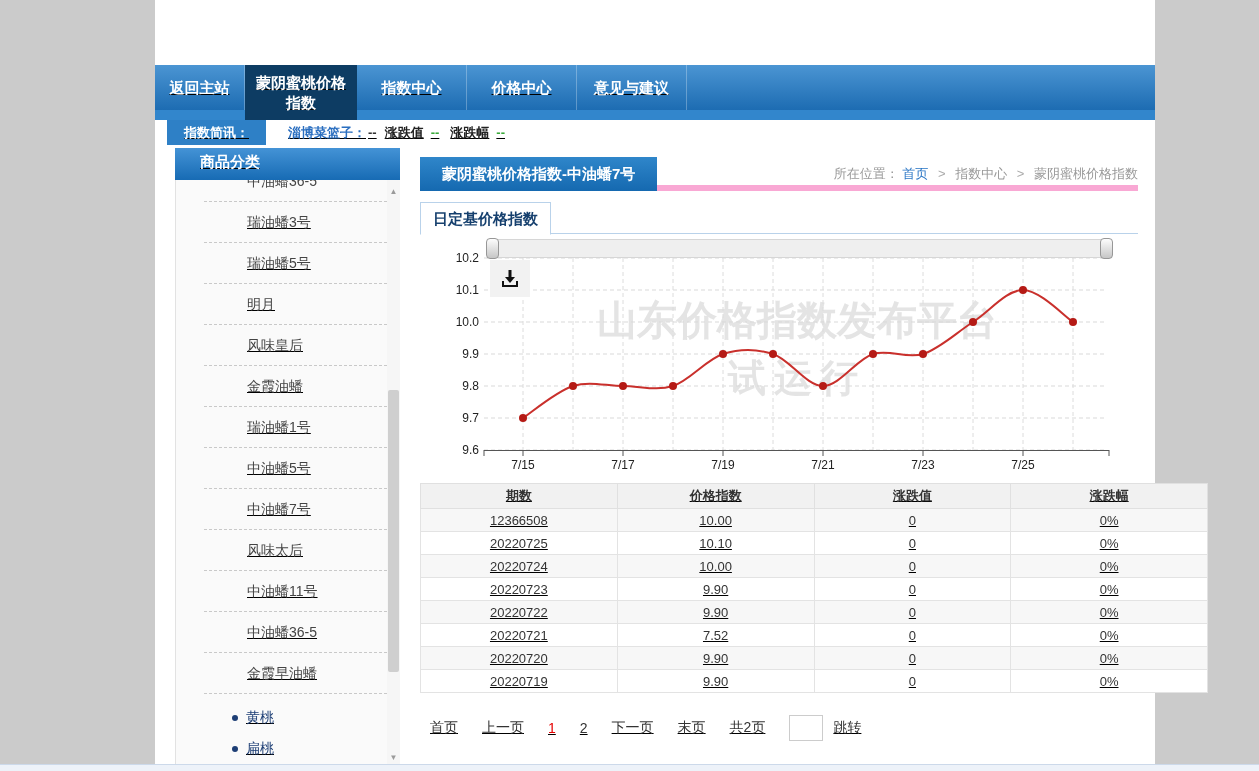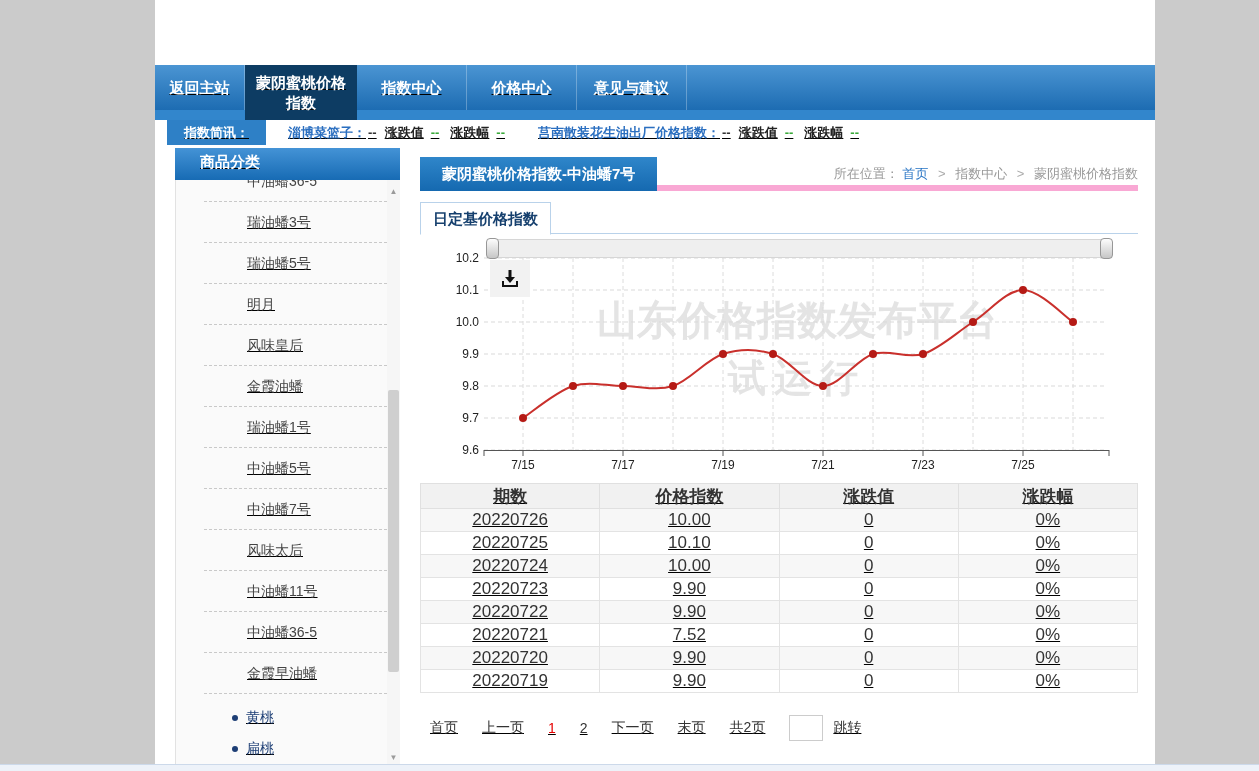--- a/index.html
+++ b/index.html
@@ -87,21 +87,21 @@
   .chart-svg { position:absolute; left:0; top:0; }
   .range-slider { position:absolute; left:67px; top:3px; width:625px; height:19px;
                   background:#efefef; border:1px solid #d6d6d6; cursor:pointer; }
   .range-handle { position:absolute; top:-2px; width:13px; height:21px; border:1px solid #979797;
                   border-radius:4px; background:linear-gradient(180deg,#fdfdfd,#c6c6c6); cursor:ew-resize; }
   .rh-left { left:-2px; } .rh-right { right:-2px; }
   .dl-btn { position:absolute; left:70px; top:24px; width:40px; height:37px; background:#f2f2f2;
             display:flex; align-items:center; justify-content:center; cursor:pointer; }
 
   
-  table.price-table { margin-top:1px; width:718px; border-collapse:collapse; font-size:17px; color:#333; }
+  table.price-table { margin-top:1px; width:788px; border-collapse:collapse; font-size:13px; color:#333; }
   .price-table th { height:25px; background:#f1f1f1; font-weight:bold; border:1px solid #e0e0e0;
                     text-align:center; }
   .price-table td { height:23px; border:1px solid #e3e3e3; text-align:center; }
   .price-table tr:nth-child(odd) td { background:#f7f7f7; }
   .price-table tr:nth-child(even) td { background:#fff; }
 
   
   .pager { margin-top:22px; padding-left:10px; display:flex; align-items:center; font-size:14px; color:#333; }
   .pg-item { margin-right:24px; cursor:pointer; white-space:nowrap; }
   .pg-page { margin-right:24px; cursor:pointer; }
@@ -127,21 +127,20 @@
         <div class="nav-item">价格中心</div>
         <div class="nav-item">意见与建议</div>
       </div>
     <div class="nav-strip"></div>
   </div>
 
   <div class="ticker">
     <div class="ticker-label">指数简讯：</div>
     <div id="ticker-entries" style="display:flex">
         <div class="ticker-entry"><span class="t-name">淄博菜篮子：</span><span class="t-dash0">--</span><span class="t-lab">涨跌值</span><span class="t-dash">--</span><span class="t-lab">涨跌幅</span><span class="t-dash">--</span></div>
-        <div class="ticker-entry"><span class="t-name">莒南散装花生油出厂价格指数：</span><span class="t-dash0">--</span><span class="t-lab">涨跌值</span><span class="t-dash">--</span><span class="t-lab">涨跌幅</span><span class="t-dash">--</span></div>
       </div>
   </div>
 
   <div class="content">
 
     <div class="sidebar">
       <div class="sidebar-header">商品分类</div>
       <div class="sidebar-body">
         <div class="sidebar-list" id="sidebar-list">
             <div class="side-item clipped">
@@ -271,21 +270,21 @@
         <thead>
             <tr id="table-head-row">
               <th style="width: 25%;">期数</th>
               <th style="width: 25%;">价格指数</th>
               <th style="width: 25%;">涨跌值</th>
               <th style="width: 25%;">涨跌幅</th>
             </tr>
           </thead>
         <tbody id="table-body">
             <tr>
-              <td>20220726</td>
+              <td>12366508</td>
               <td>10.00</td>
               <td>0</td>
               <td>0%</td>
             </tr>
             <tr>
               <td>20220725</td>
               <td>10.10</td>
               <td>0</td>
               <td>0%</td>
             </tr>

